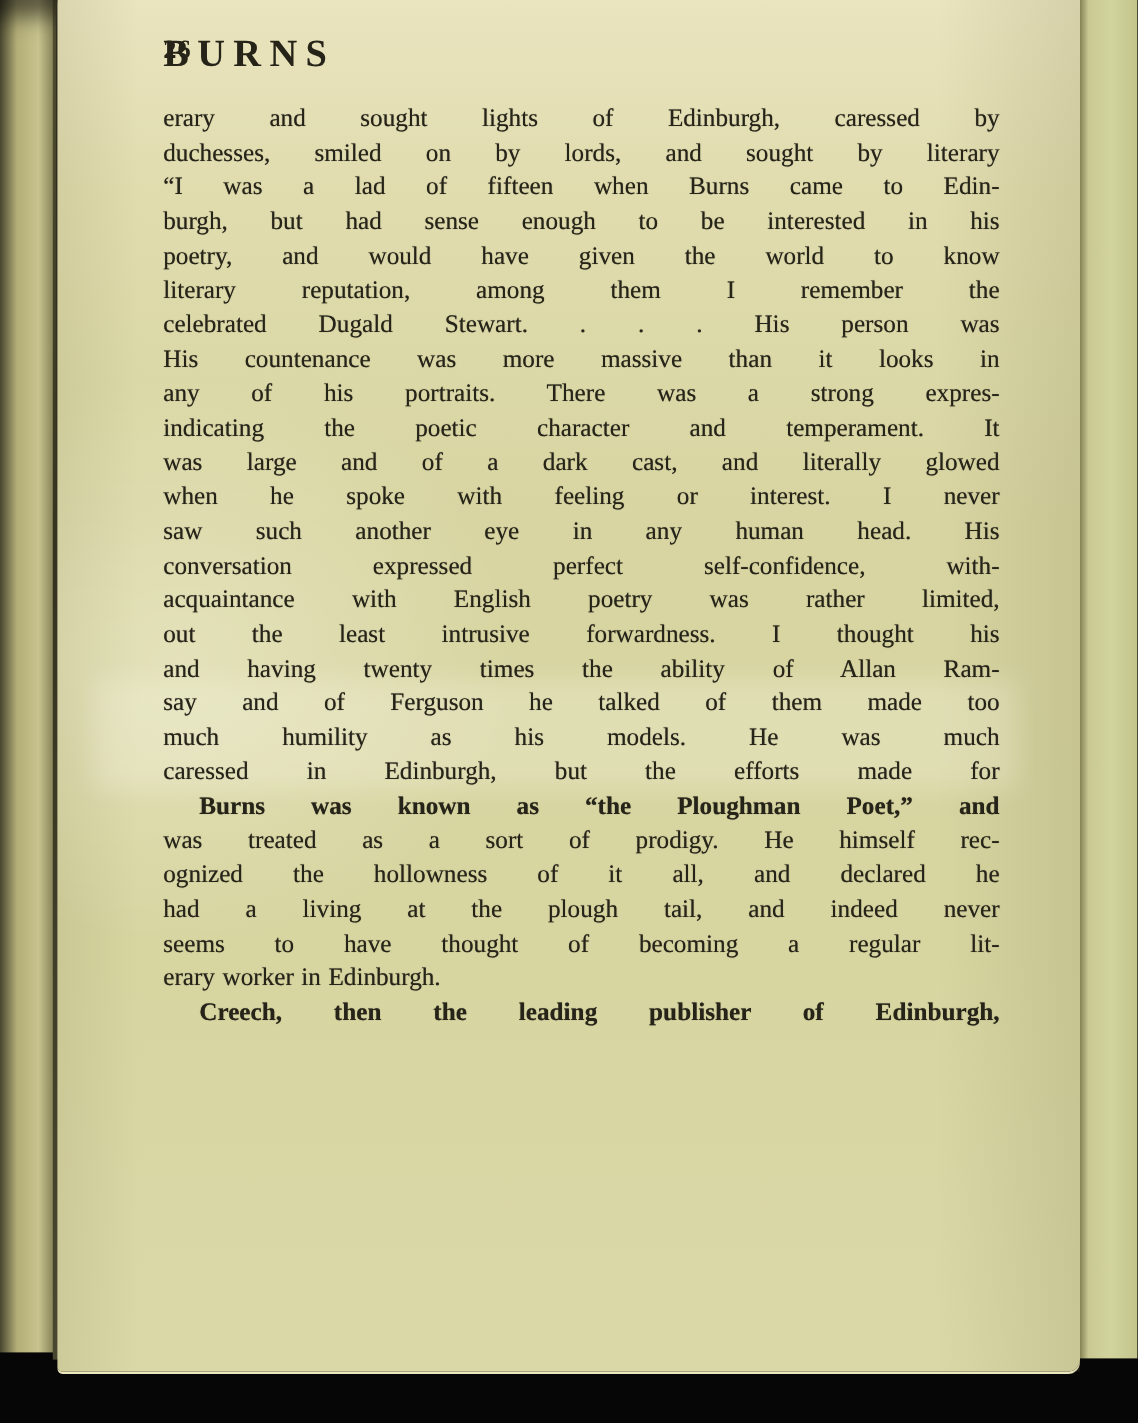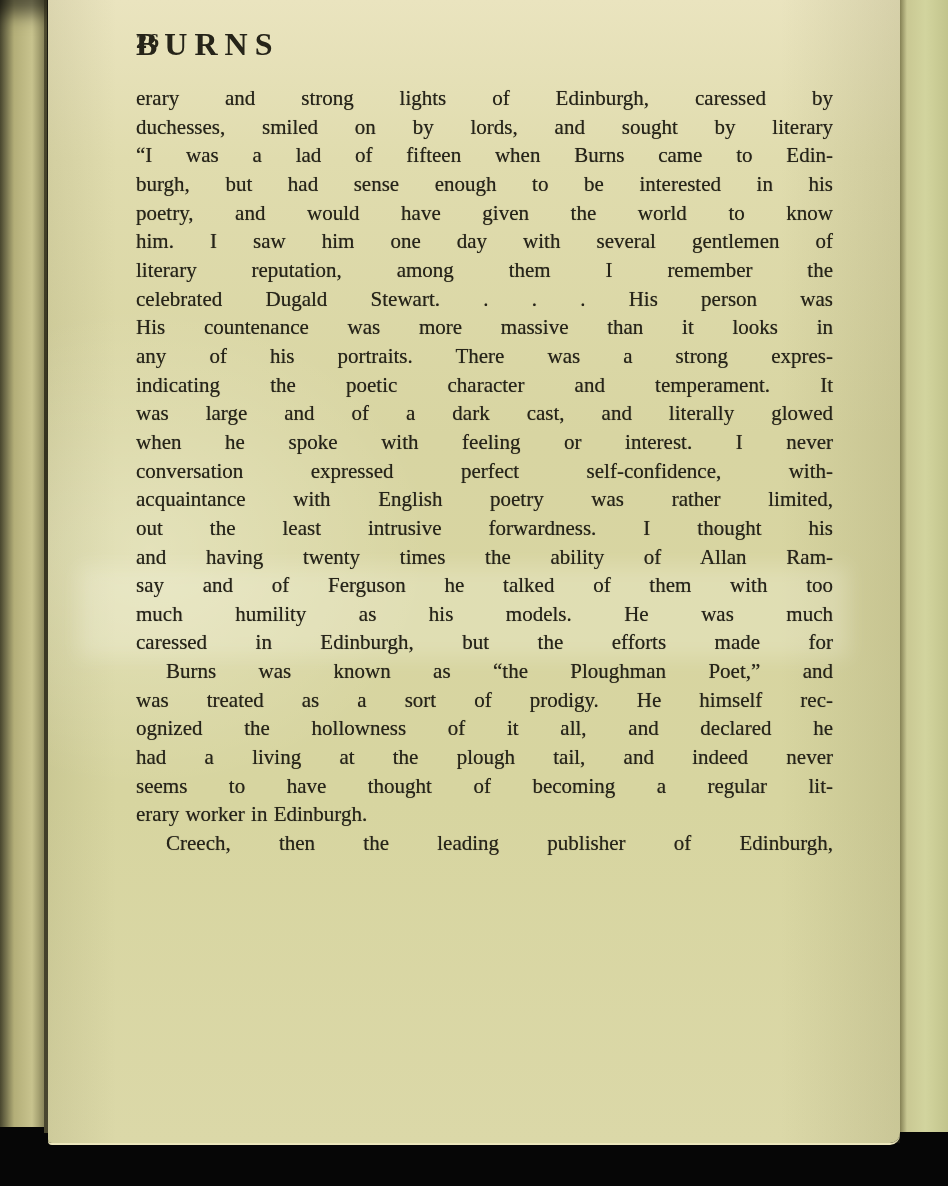--- a/index.html
+++ b/index.html
@@ -133,57 +133,58 @@
   }
   .line {
     text-align: justify;
     text-align-last: justify;
   }
   .line.last {
     text-align-last: left;
   }
   .line.indent {
     text-indent: 30px;
+    font-weight: bold;
   }
 </style>
 </head>
 <body>
 
 <div class="scene">
   <div class="left-edge"></div>
   <div class="gutter-line"></div>
   <div class="right-edge"></div>
 
   <div class="page">
     <div class="scan-highlight"></div>
 
     <div class="header">
       <span class="pagenum">26</span>
       <span class="title">BURNS</span>
     </div>
 
     <div class="textblock" id="textblock">
-        <div class="line">erary and strong lights of Edinburgh, caressed by</div>
+        <div class="line">erary and sought lights of Edinburgh, caressed by</div>
         <div class="line">duchesses, smiled on by lords, and sought by literary</div>
         <div class="line">“I was a lad of fifteen when Burns came to Edin-</div>
         <div class="line">burgh, but had sense enough to be interested in his</div>
         <div class="line">poetry, and would have given the world to know</div>
-        <div class="line">him. I saw him one day with several gentlemen of</div>
         <div class="line">literary reputation, among them I remember the</div>
         <div class="line">celebrated Dugald Stewart. . . . His person was</div>
         <div class="line">His countenance was more massive than it looks in</div>
         <div class="line">any of his portraits. There was a strong expres-</div>
         <div class="line">indicating the poetic character and temperament. It</div>
         <div class="line">was large and of a dark cast, and literally glowed</div>
         <div class="line">when he spoke with feeling or interest. I never</div>
+        <div class="line">saw such another eye in any human head. His</div>
         <div class="line">conversation expressed perfect self-confidence, with-</div>
         <div class="line">acquaintance with English poetry was rather limited,</div>
         <div class="line">out the least intrusive forwardness. I thought his</div>
         <div class="line">and having twenty times the ability of Allan Ram-</div>
-        <div class="line">say and of Ferguson he talked of them with too</div>
+        <div class="line">say and of Ferguson he talked of them made too</div>
         <div class="line">much humility as his models. He was much</div>
         <div class="line">caressed in Edinburgh, but the efforts made for</div>
         <div class="line indent">Burns was known as “the Ploughman Poet,” and</div>
         <div class="line">was treated as a sort of prodigy. He himself rec-</div>
         <div class="line">ognized the hollowness of it all, and declared he</div>
         <div class="line">had a living at the plough tail, and indeed never</div>
         <div class="line">seems to have thought of becoming a regular lit-</div>
         <div class="line last">erary worker in Edinburgh.</div>
         <div class="line indent">Creech, then the leading publisher of Edinburgh,</div>
       </div>

